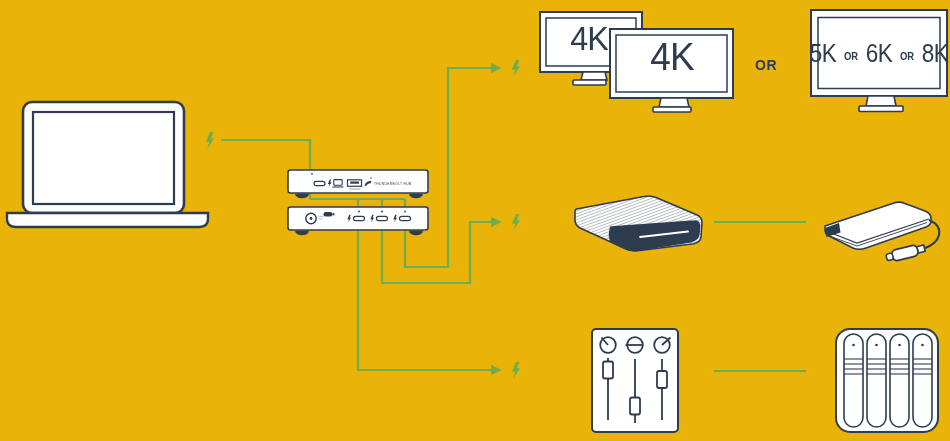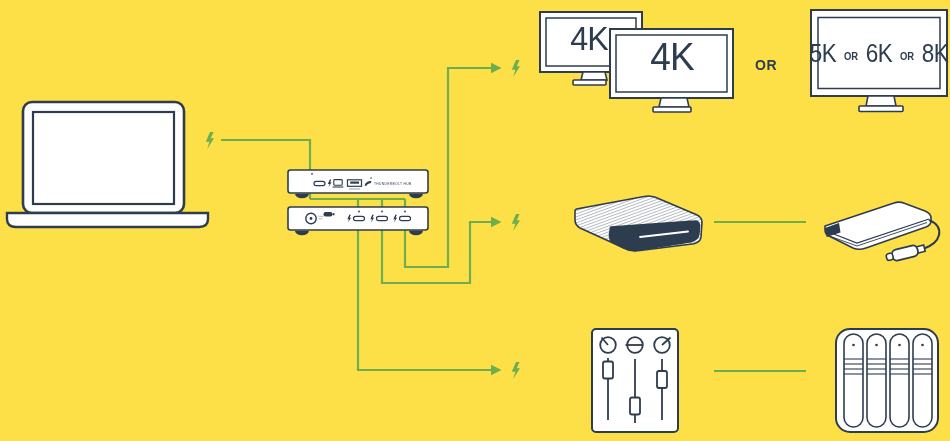--- a/index.html
+++ b/index.html
@@ -1,16 +1,16 @@
 <!DOCTYPE html>
 <html><head>
 <meta charset="utf-8">
 <style>
   html,body{margin:0;padding:0;background:#ffffff;}
-  .stage{position:relative;width:950px;height:441px;background:#fde047;overflow:hidden;
+  .stage{position:relative;width:950px;height:441px;background:#eab308;overflow:hidden;
          font-family:"Liberation Sans", sans-serif;text-align:center;}
   svg{display:block;}
   text{font-family:"Liberation Sans", sans-serif;fill:#2E3C50;}
   .res-big{font-size:34px;letter-spacing:-1px;}
   .res-front{font-size:39px;letter-spacing:-1px;}
   .or-big{font-size:14px;font-weight:bold;letter-spacing:.5px;}
   .seg-big{font-size:25px;letter-spacing:-0.5px;}
   .seg-or{font-size:10.5px;font-weight:bold;}
   .brand{font-size:3.3px;letter-spacing:.35px;fill:#2E3C50;}
 </style>

